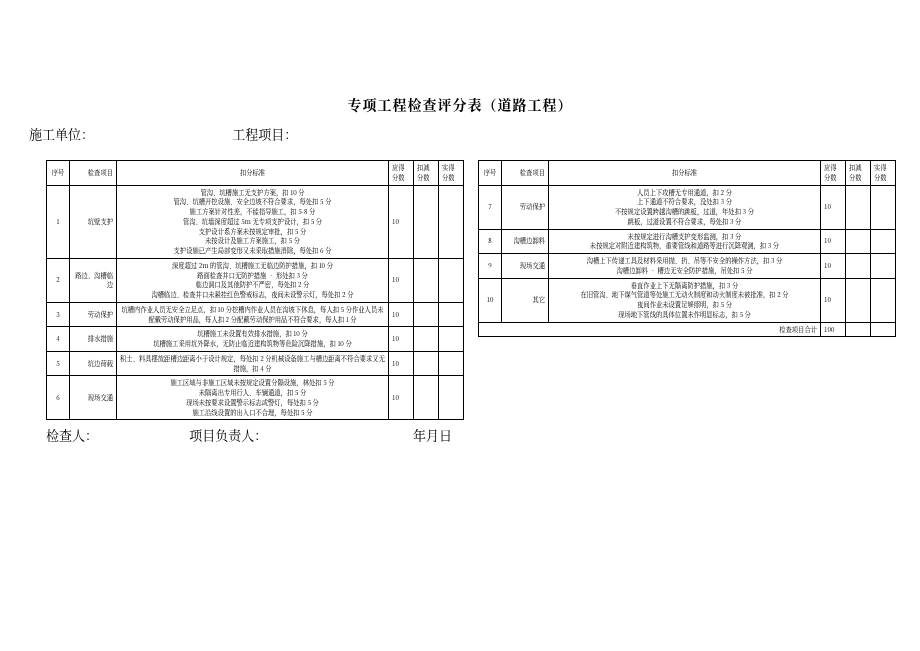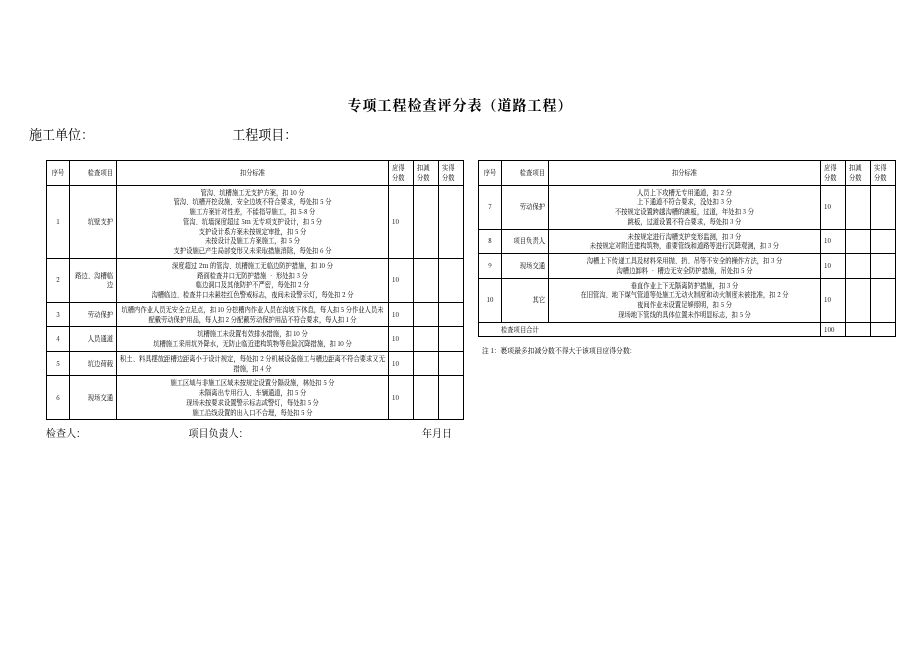--- a/index.html
+++ b/index.html
@@ -13,21 +13,21 @@
 .col-l{width:418px}
 .col-r{width:418px}
 table{border-collapse:collapse;width:100%;table-layout:fixed}
 table,th,td{border:1px solid #000}
 th,td{font-size:6.3px;line-height:1.55;padding:2px 3px;vertical-align:middle;font-weight:normal}
 th{text-align:center}
 .c-idx{width:16px;text-align:center}
 .c-item{width:40px;text-align:right}
 .c-std{text-align:center}
 .c-s1,.c-s2,.c-s3{width:18px;text-align:left}
-.footer{font-size:10px;margin-top:5px}
+.footer{font-size:13px;margin-top:5px}
 .footer .f1{display:inline-block;width:140px}
 .footer .f2{display:inline-block;width:200px}
 .footer .f3{display:inline-block;float:right;margin-right:12px}
 .notes{font-size:6.8px;margin-top:8px;line-height:1.7;padding-left:4px}
 </style>
 </head>
 <body>
 <div class="page">
 
 <div class="title">专项工程检查评分表（道路工程）</div>
@@ -69,21 +69,21 @@
             <tr>
               <td class="c-idx">3</td>
               <td class="c-item">劳动保护</td>
               <td class="c-std">坑槽内作业人员无安全立足点，扣 10 分挖槽内作业人员在沟坡下休息，每人扣 5 分作业人员未配戴劳动保护用品，每人扣 2 分配戴劳动保护用品不符合要求，每人扣 1 分</td>
               <td class="c-s1">10</td>
               <td class="c-s2"></td>
               <td class="c-s3"></td>
             </tr>
             <tr>
               <td class="c-idx">4</td>
-              <td class="c-item">人员通道</td>
+              <td class="c-item">排水措施</td>
               <td class="c-std">坑槽施工未设置有效排水措施，扣 10 分<br>坑槽施工采用坑外降水，无防止临近建构筑物等危险沉降措施，扣 10 分</td>
               <td class="c-s1">10</td>
               <td class="c-s2"></td>
               <td class="c-s3"></td>
             </tr>
             <tr>
               <td class="c-idx">5</td>
               <td class="c-item">坑边荷载</td>
               <td class="c-std">积土、料具摆放距槽边距离小于设计规定，每处扣 2 分机械设备施工与槽边距离不符合要求又无措施，扣 4 分</td>
               <td class="c-s1">10</td>
@@ -123,21 +123,21 @@
             <tr>
               <td class="c-idx">7</td>
               <td class="c-item">劳动保护</td>
               <td class="c-std">人员上下攻槽无专用通道，扣 2 分<br>上下通道不符合要求，没处扣 3 分<br>不按规定设置跨越沟槽的跳板，过道，年处扣 3 分<br>跳板，过道设置不符合要求，每处扣 3 分</td>
               <td class="c-s1">10</td>
               <td class="c-s2"></td>
               <td class="c-s3"></td>
             </tr>
             <tr>
               <td class="c-idx">8</td>
-              <td class="c-item">项目负责人</td>
+              <td class="c-item">沟槽边卸料</td>
               <td class="c-std">未按规定进行沟槽支护变形监测，扣 3 分<br>未按规定对附近建构筑物，重要管线和道路等进行沉降观测，扣 3 分</td>
               <td class="c-s1">10</td>
               <td class="c-s2"></td>
               <td class="c-s3"></td>
             </tr>
             <tr>
               <td class="c-idx">9</td>
               <td class="c-item">现场交通</td>
               <td class="c-std">沟槽上下传递工具及材料采用抛、扔、吊等不安全的操作方法，扣 3 分<br>沟槽边卸料 • 槽边无安全防护措施，吊处扣 5 分</td>
               <td class="c-s1">10</td>
@@ -148,26 +148,25 @@
               <td class="c-idx">10</td>
               <td class="c-item">其它</td>
               <td class="c-std">垂直作业上下无隔离防护措施，扣 3 分<br>在旧管沟、地下煤气管道等处施工无动火制度和动火制度未被批准，扣 2 分<br>夜间作业未设置足够照明，扣 5 分<br>现场地下管线的具体位置未作明显标志，扣 5 分</td>
               <td class="c-s1">10</td>
               <td class="c-s2"></td>
               <td class="c-s3"></td>
             </tr>
           </tbody>
       <tbody>
             <tr>
-        <td colspan="3" style="text-align:left;padding-left:22px">检查项目合计</td>
+        <td colspan="3" style="text-align:right;padding-left:4px">检查项目合计</td>
         <td class="c-s1">100</td>
         <td class="c-s2"></td>
         <td class="c-s3"></td>
       </tr>
     </tbody>
         </table>
     <div class="notes">
-      <div>注 1：裹项最多扣减分数不得大于该项目应得分数:</div>
     </div>
   </div>
 </div>
 
 </div>
 
 </body></html>

